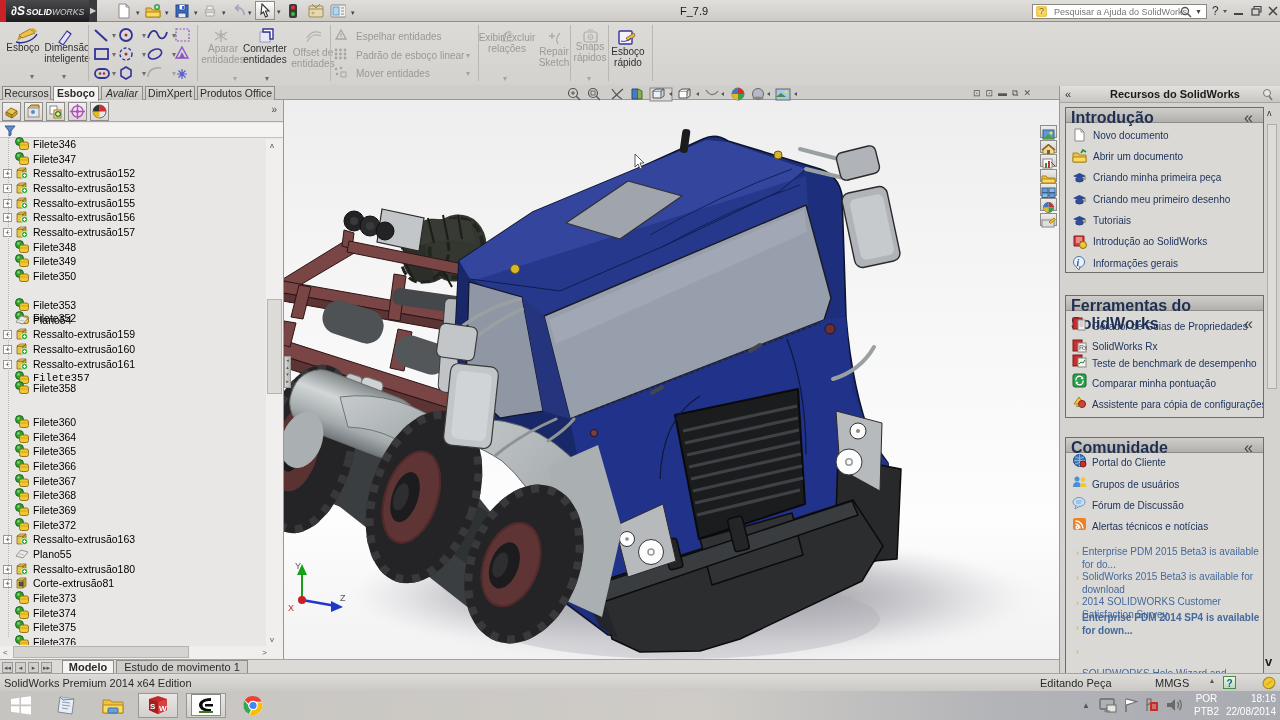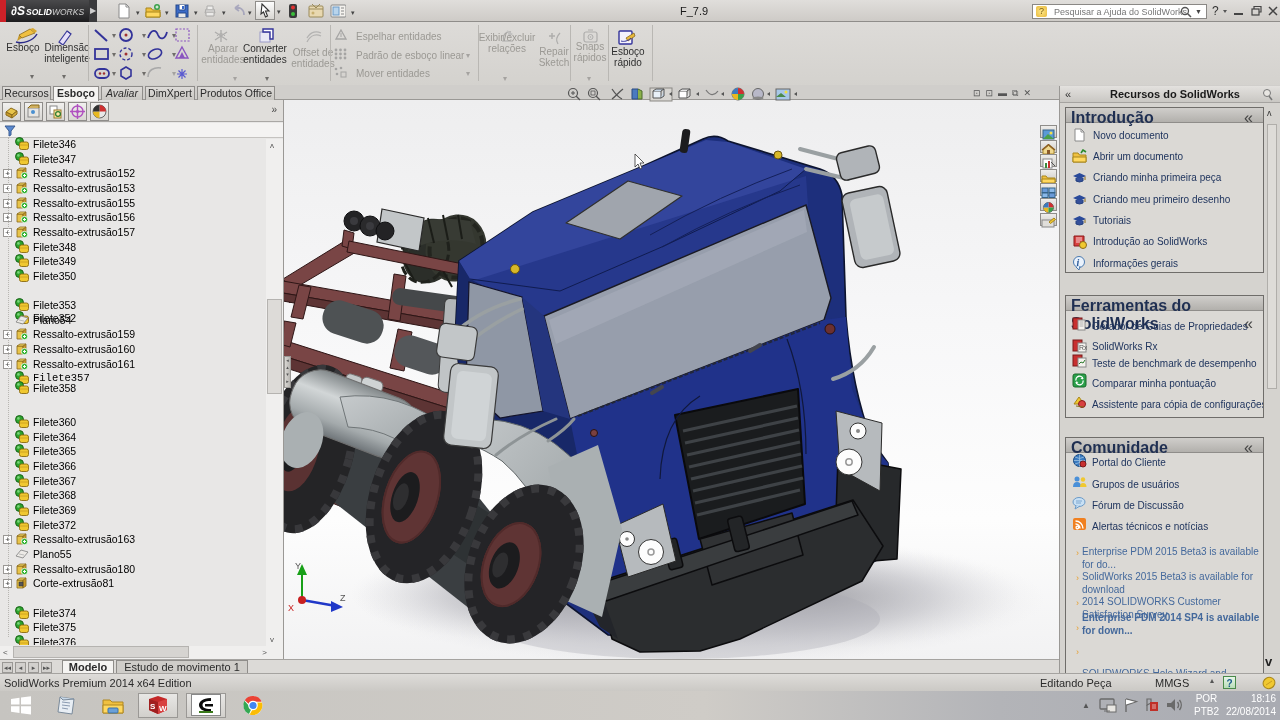--- a/index.html
+++ b/index.html
@@ -620,20 +620,29 @@
 <div class="trow" style="top:439.2px;width:267px;">
         <span class="texp">+</span>
         <svg class="tico" viewBox="0 0 14 14">
           <path d="M2 4 L8 4 L8 12 L2 12 Z" fill="#e8c44a" stroke="#8a6a1a" stroke-width="0.8"></path>
           <path d="M8 4 L11 2 L11 10 L8 12 Z" fill="#c89a2a" stroke="#8a6a1a" stroke-width="0.8"></path>
           <path d="M2 4 L5 2 L11 2 L8 4 Z" fill="#f4da6a" stroke="#8a6a1a" stroke-width="0.8"></path>
           <rect x="4" y="6" width="4" height="4" fill="#555" stroke="#333" stroke-width="0.6"></rect>
         </svg>
         <span class="txt">Corte-extrusão81</span>
       </div>
+<div class="trow" style="top:453.8px;width:267px;">
+        <svg class="tico" viewBox="0 0 14 14">
+          <circle cx="4.5" cy="4.5" r="4" fill="#2da32d" stroke="#145a14" stroke-width="0.9"></circle>
+          <circle cx="3.4" cy="3.4" r="1.3" fill="#7ad47a"></circle>
+          <path d="M4.5 7 Q4.5 5 6.5 5 L11.5 5 Q13.5 5 13.5 7 L13.5 10.5 Q13.5 12.5 11.5 12.5 L6.5 12.5 Q4.5 12.5 4.5 10.5 Z" fill="#f0c830" stroke="#8a6a10" stroke-width="0.9"></path>
+          <path d="M4.5 8 L13.5 8" stroke="#c89a20" stroke-width="0.8"></path>
+        </svg>
+        <span class="txt">Filete373</span>
+      </div>
 <div class="trow" style="top:468.5px;width:267px;">
         <svg class="tico" viewBox="0 0 14 14">
           <circle cx="4.5" cy="4.5" r="4" fill="#2da32d" stroke="#145a14" stroke-width="0.9"></circle>
           <circle cx="3.4" cy="3.4" r="1.3" fill="#7ad47a"></circle>
           <path d="M4.5 7 Q4.5 5 6.5 5 L11.5 5 Q13.5 5 13.5 7 L13.5 10.5 Q13.5 12.5 11.5 12.5 L6.5 12.5 Q4.5 12.5 4.5 10.5 Z" fill="#f0c830" stroke="#8a6a10" stroke-width="0.9"></path>
           <path d="M4.5 8 L13.5 8" stroke="#c89a20" stroke-width="0.8"></path>
         </svg>
         <span class="txt">Filete374</span>
       </div>
 <div class="trow" style="top:483.1px;width:267px;">

